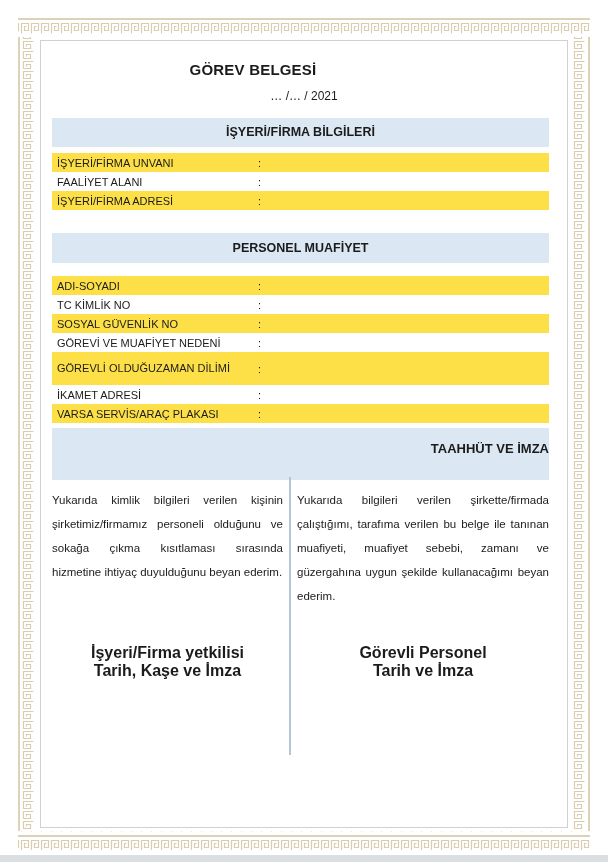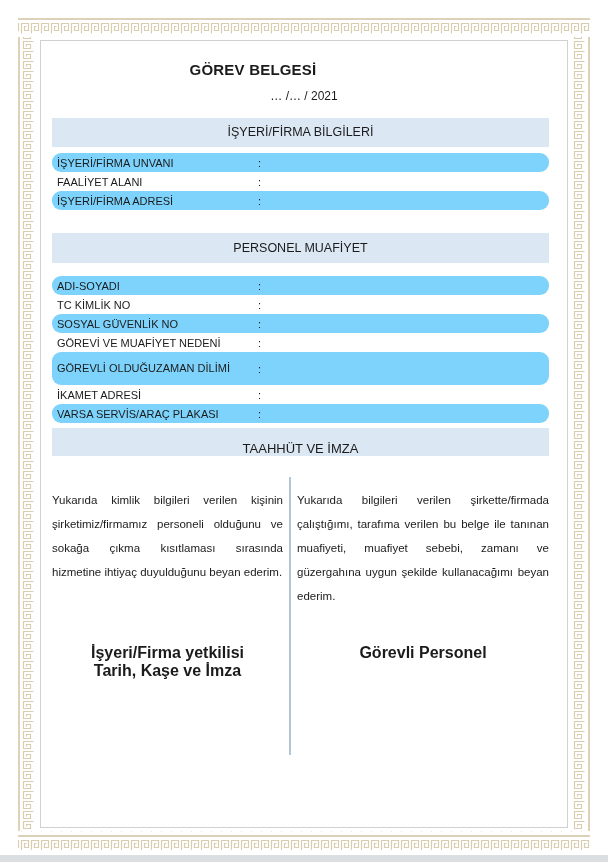--- a/index.html
+++ b/index.html
@@ -12,34 +12,34 @@
   .doc-title {
     position:absolute; top:61px; left:0; width:506px; text-align:center;
     font-size:15px; font-weight:bold; letter-spacing:0.2px;
   }
   .doc-date {
     position:absolute; top:89px; left:52px; width:504px; text-align:center; font-size:12px;
   }
 
   .sec-header {
     position:absolute; left:52px; width:497px; background:#dbe7f3;
-    text-align:center; font-weight:normal; font-size:12.5px;
+    text-align:center; font-weight:bold; font-size:12.5px;
   }
   #sec1-h { top:118px; height:29px; line-height:29px; }
   #sec2-h { top:233px; height:30px; line-height:30px; }
-  #sec3-h { top:428px; height:28px; line-height:41px; font-size:13px; }
+  #sec3-h { top:428px; height:52px; line-height:41px; font-size:13px;text-align:right; }
 
   .rows { position:absolute; left:52px; width:497px; }
   #rows1 { top:153px; }
   #rows2 { top:268px;margin-top:8px; }
   .row {
     display:flex; align-items:center; height:19px; font-size:11px;
     padding-left:5px; box-sizing:border-box;
   }
-  .row.alt { background:#7dd3fc;border-radius:9px; }
+  .row.alt { background:#fde047; }
   .row.tall { height:33px; }
   .row .lbl { flex:0 0 201px; width:201px; }
   .lbl.two { display:flex; flex-direction:row; line-height:13px; }
   .row .sep { width:14px; }
   .row .val { flex:1; height:100%; }
 
   .cols { position:absolute; top:488px; left:52px; width:497px; display:flex; }
   .col { text-align:justify; font-size:11.5px; line-height:24px; }
   .col-left { width:231px; flex:0 0 231px; }
   .col-spacer { width:14px; flex:0 0 14px; }
@@ -152,16 +152,17 @@
   </div>
 
   <div class="v-divider"></div>
 
   <div class="sig" id="sig-left">
     <div>İşyeri/Firma yetkilisi</div>
     <div>Tarih, Kaşe ve İmza</div>
   </div>
   <div class="sig" id="sig-right">
     <div>Görevli Personel</div>
+    <div>Tarih ve İmza</div>
   </div>
 
   <div class="bottom-edge"></div>
 </div>
 
 </body></html>

